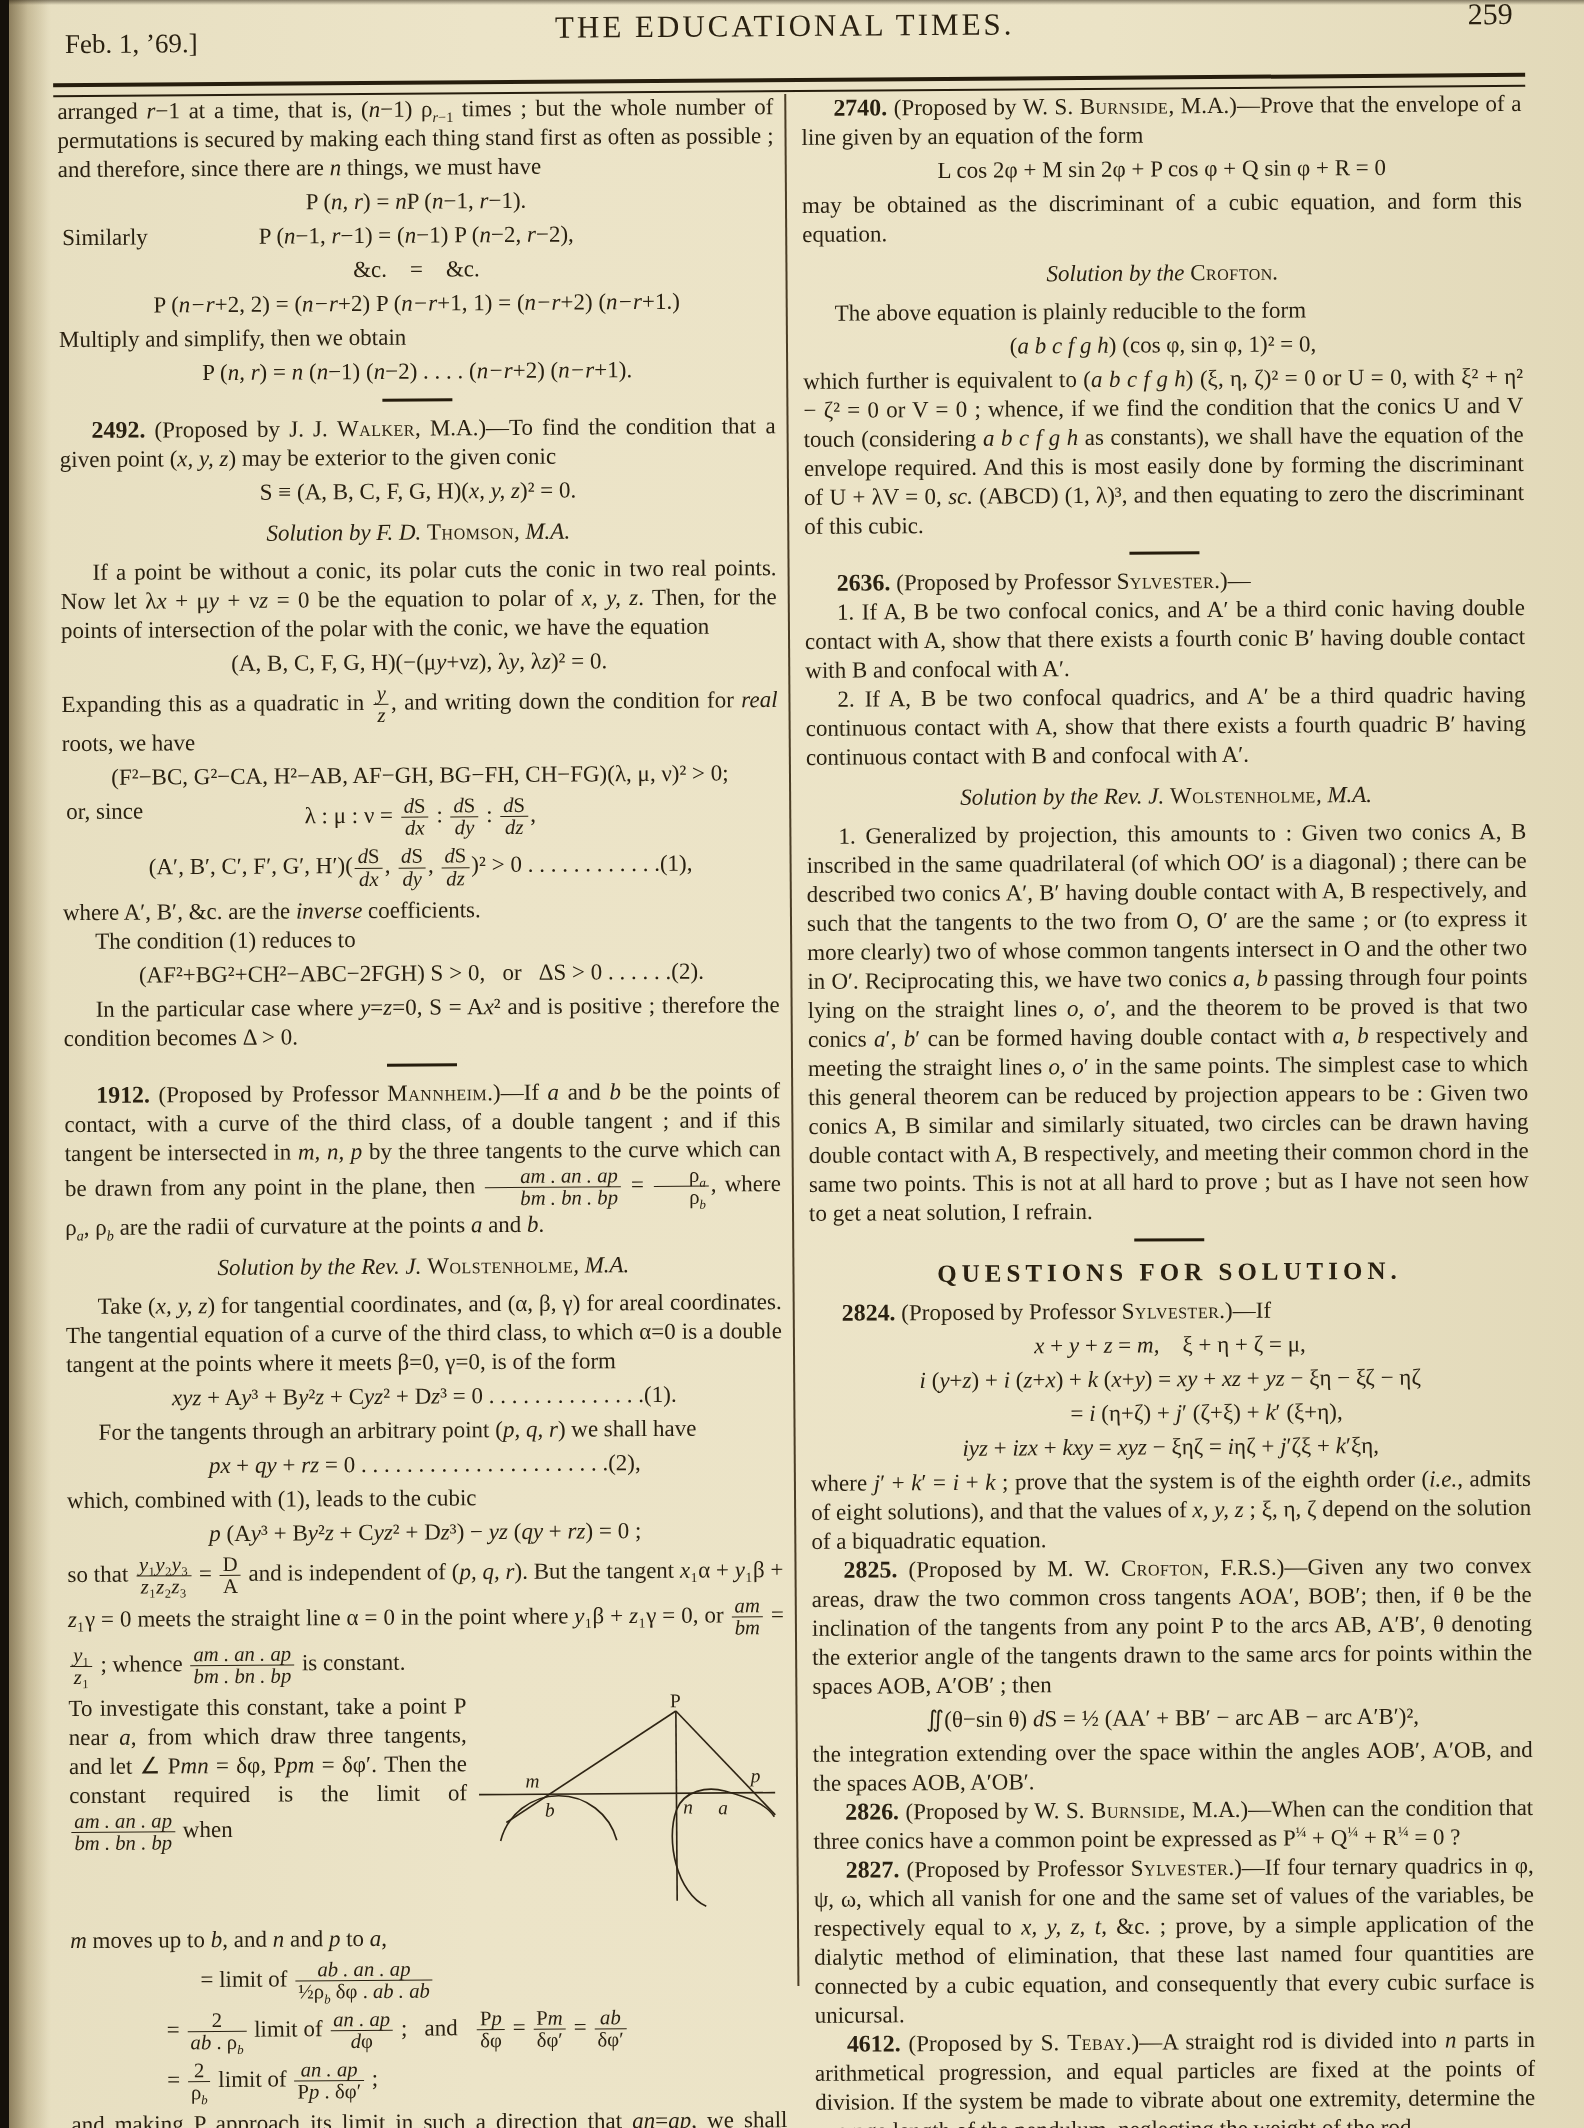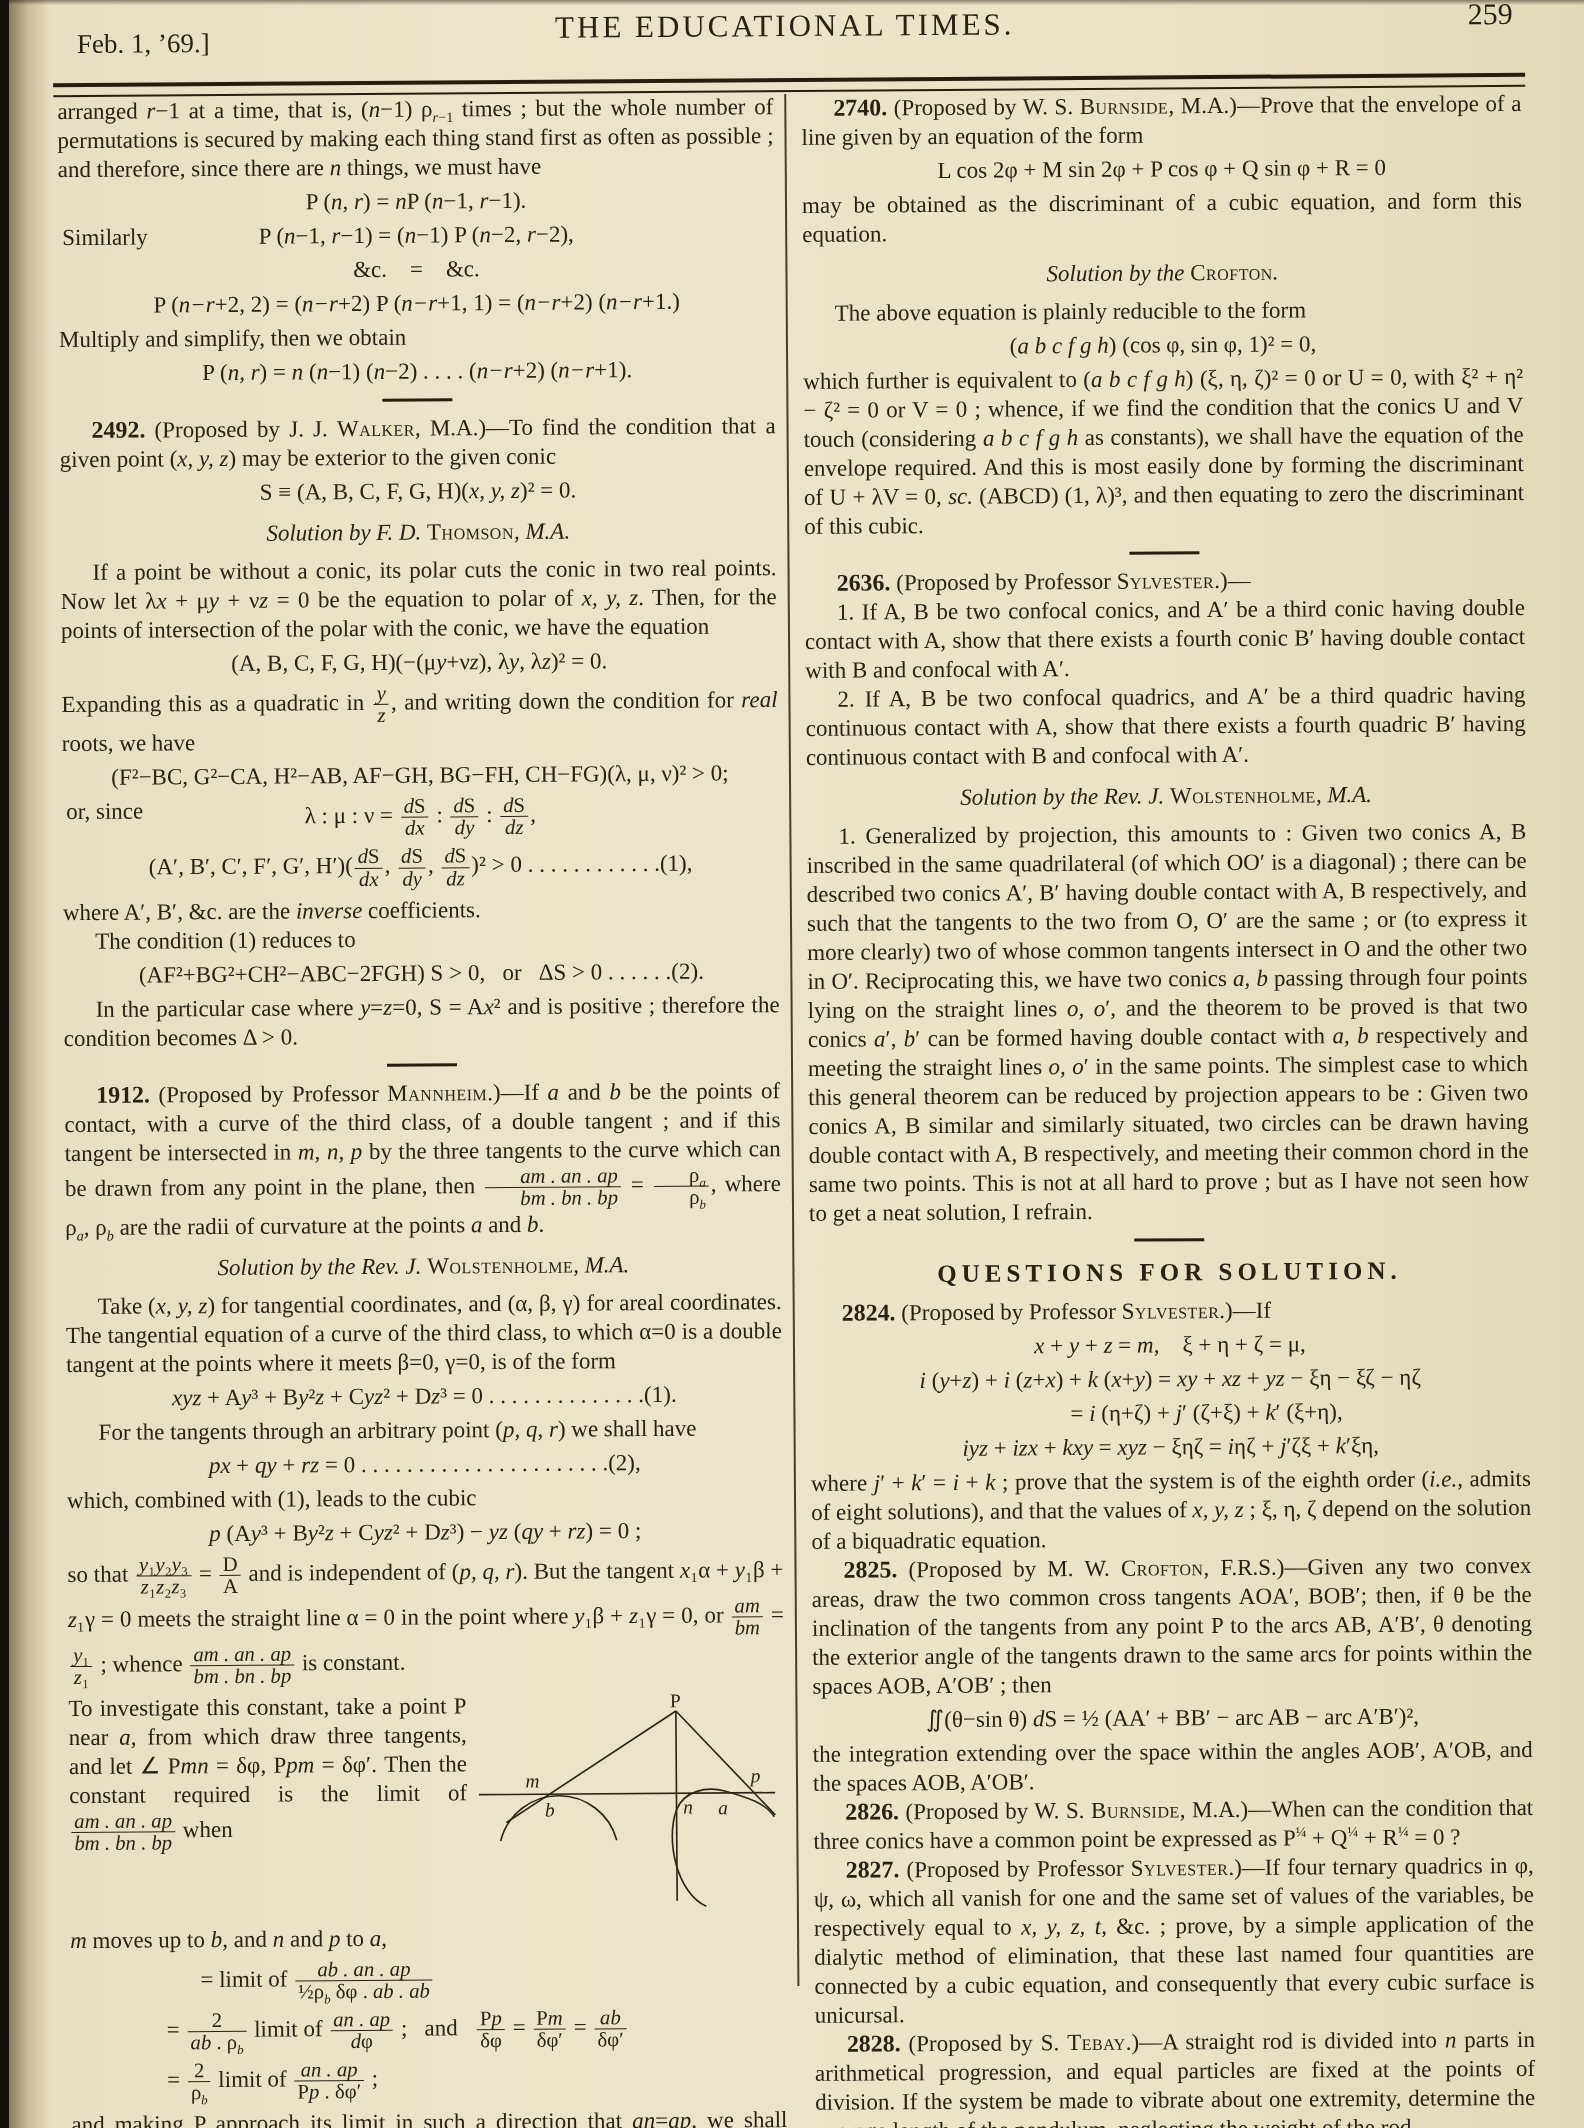--- a/index.html
+++ b/index.html
@@ -7,21 +7,21 @@
     width:1584px;height:2128px;position:relative;overflow:hidden;
     background:linear-gradient(90deg,#cfc29b 0%,#e7dfc1 3%,#ece4c8 30%,#ebe3c6 70%,#e2d9b9 100%);
     font-family:"Liberation Serif",serif;color:#2a2111;
   }
   .edge-left{position:absolute;left:0;top:0;bottom:0;width:9px;background:#14100a;z-index:5;}
   .crease{position:absolute;left:9px;top:0;bottom:0;width:42px;z-index:4;
     background:linear-gradient(90deg,rgba(84,68,38,.55),rgba(120,102,62,.22) 45%,rgba(120,102,62,0));}
   .edge-top{position:absolute;left:0;right:0;top:0;height:5px;z-index:4;
     background:linear-gradient(180deg,rgba(40,30,14,.5),rgba(40,30,14,0));}
   .sheet{position:absolute;left:0;top:0;right:0;bottom:0;transform:rotate(-0.4deg);}
-  .hdr-date{position:absolute;left:84px;top:24px;font-size:27px;}
+  .hdr-date{position:absolute;left:72px;top:24px;font-size:27px;}
   .hdr-title{position:absolute;left:300px;right:300px;top:8px;text-align:center;font-size:31px;letter-spacing:3px;}
   .hdr-page{position:absolute;right:64px;top:2px;font-size:30px;}
   .toprule{position:absolute;left:60px;right:52px;top:78px;height:8px;
     border-top:4px solid #261d0d;border-bottom:2px solid #261d0d;}
   .divider{position:absolute;left:791px;top:94px;height:1892px;width:2px;background:#4a3d26;}
   .col{position:absolute;font-size:23px;line-height:29px;}
   .col-left{left:64px;top:92px;width:716px;}
   .col-right{left:808px;top:94px;width:720px;}
   .body{margin:0;text-align:justify;}
   .ind{text-indent:32px;}
@@ -138,15 +138,15 @@
       <div class="eq"><span class="m-i">x</span> + <span class="m-i">y</span> + <span class="m-i">z</span> = <span class="m-i">m</span>, ξ + η + ζ = μ,</div>
       <div class="eq"><span class="m-i">i</span> (<span class="m-i">y</span>+<span class="m-i">z</span>) + <span class="m-i">i</span> (<span class="m-i">z</span>+<span class="m-i">x</span>) + <span class="m-i">k</span> (<span class="m-i">x</span>+<span class="m-i">y</span>) = <span class="m-i">xy</span> + <span class="m-i">xz</span> + <span class="m-i">yz</span> − ξη − ξζ − ηζ</div>
       <div class="eq" style="text-align:left;padding-left:260px">= <span class="m-i">i</span> (η+ζ) + <span class="m-i">j</span>′ (ζ+ξ) + <span class="m-i">k</span>′ (ξ+η),</div>
       <div class="eq"><span class="m-i">iyz</span> + <span class="m-i">izx</span> + <span class="m-i">kxy</span> = <span class="m-i">xyz</span> − ξηζ = <span class="m-i">i</span>ηζ + <span class="m-i">j</span>′ζξ + <span class="m-i">k</span>′ξη,</div>
       <p class="body">where <span class="m-i">j</span>′ + <span class="m-i">k</span>′ = <span class="m-i">i</span> + <span class="m-i">k</span> ; prove that the system is of the eighth order (<span class="m-i">i.e.</span>, admits of eight solutions), and that the values of <span class="m-i">x, y, z</span> ; ξ, η, ζ depend on the solution of a biquadratic equation.</p>
       <p class="body ind"><span class="m-b">2825.</span>  (Proposed by M. W. <span class="m-sc">Crofton</span>, F.R.S.)—Given any two convex areas, draw the two common cross tangents AOA′, BOB′; then, if θ be the inclination of the tangents from any point P to the arcs AB, A′B′, θ denoting the exterior angle of the tangents drawn to the same arcs for points within the spaces AOB, A′OB′ ; then</p>
       <div class="eq">∬(θ−sin θ) <span class="m-i">d</span>S = ½ (AA′ + BB′ − arc AB − arc A′B′)²,</div>
       <p class="body">the integration extending over the space within the angles AOB′, A′OB, and the spaces AOB, A′OB′.</p>
       <p class="body ind"><span class="m-b">2826.</span>  (Proposed by W. S. <span class="m-sc">Burnside</span>, M.A.)—When can the condition that three conics have a common point be expressed as P<span class="m-sup">¼</span> + Q<span class="m-sup">¼</span> + R<span class="m-sup">¼</span> = 0 ?</p>
       <p class="body ind"><span class="m-b">2827.</span>  (Proposed by Professor <span class="m-sc">Sylvester</span>.)—If four ternary quadrics in φ, ψ, ω, which all vanish for one and the same set of values of the variables, be respectively equal to <span class="m-i">x, y, z, t</span>, &amp;c. ; prove, by a simple application of the dialytic method of elimination, that these last named four quantities are connected by a cubic equation, and consequently that every cubic surface is unicursal.</p>
-      <p class="body ind"><span class="m-b">2828.</span>  (Proposed by S. <span class="m-sc">Tebay</span>.)—A straight rod is divided into <span class="m-i">n</span> parts in arithmetical progression, and equal particles are fixed at the points of division. If the system be made to vibrate about one extremity, determine the average length of the pendulum, neglecting the weight of the rod.</p>
+      <p class="body ind"><span class="m-b">4612.</span>  (Proposed by S. <span class="m-sc">Tebay</span>.)—A straight rod is divided into <span class="m-i">n</span> parts in arithmetical progression, and equal particles are fixed at the points of division. If the system be made to vibrate about one extremity, determine the average length of the pendulum, neglecting the weight of the rod.</p>
     </div>
 </div>
 
 </body></html>

